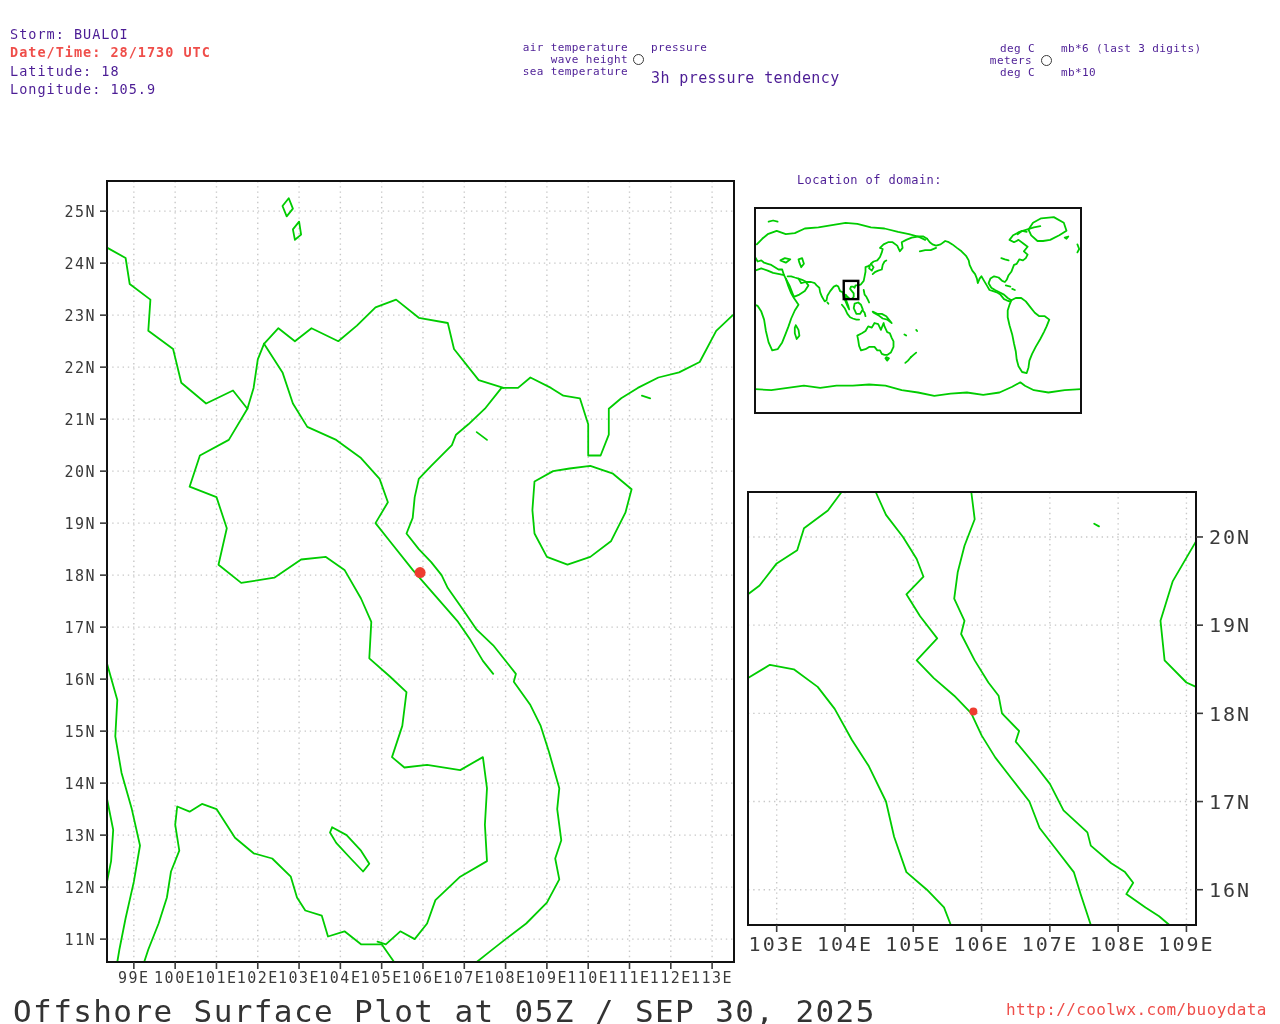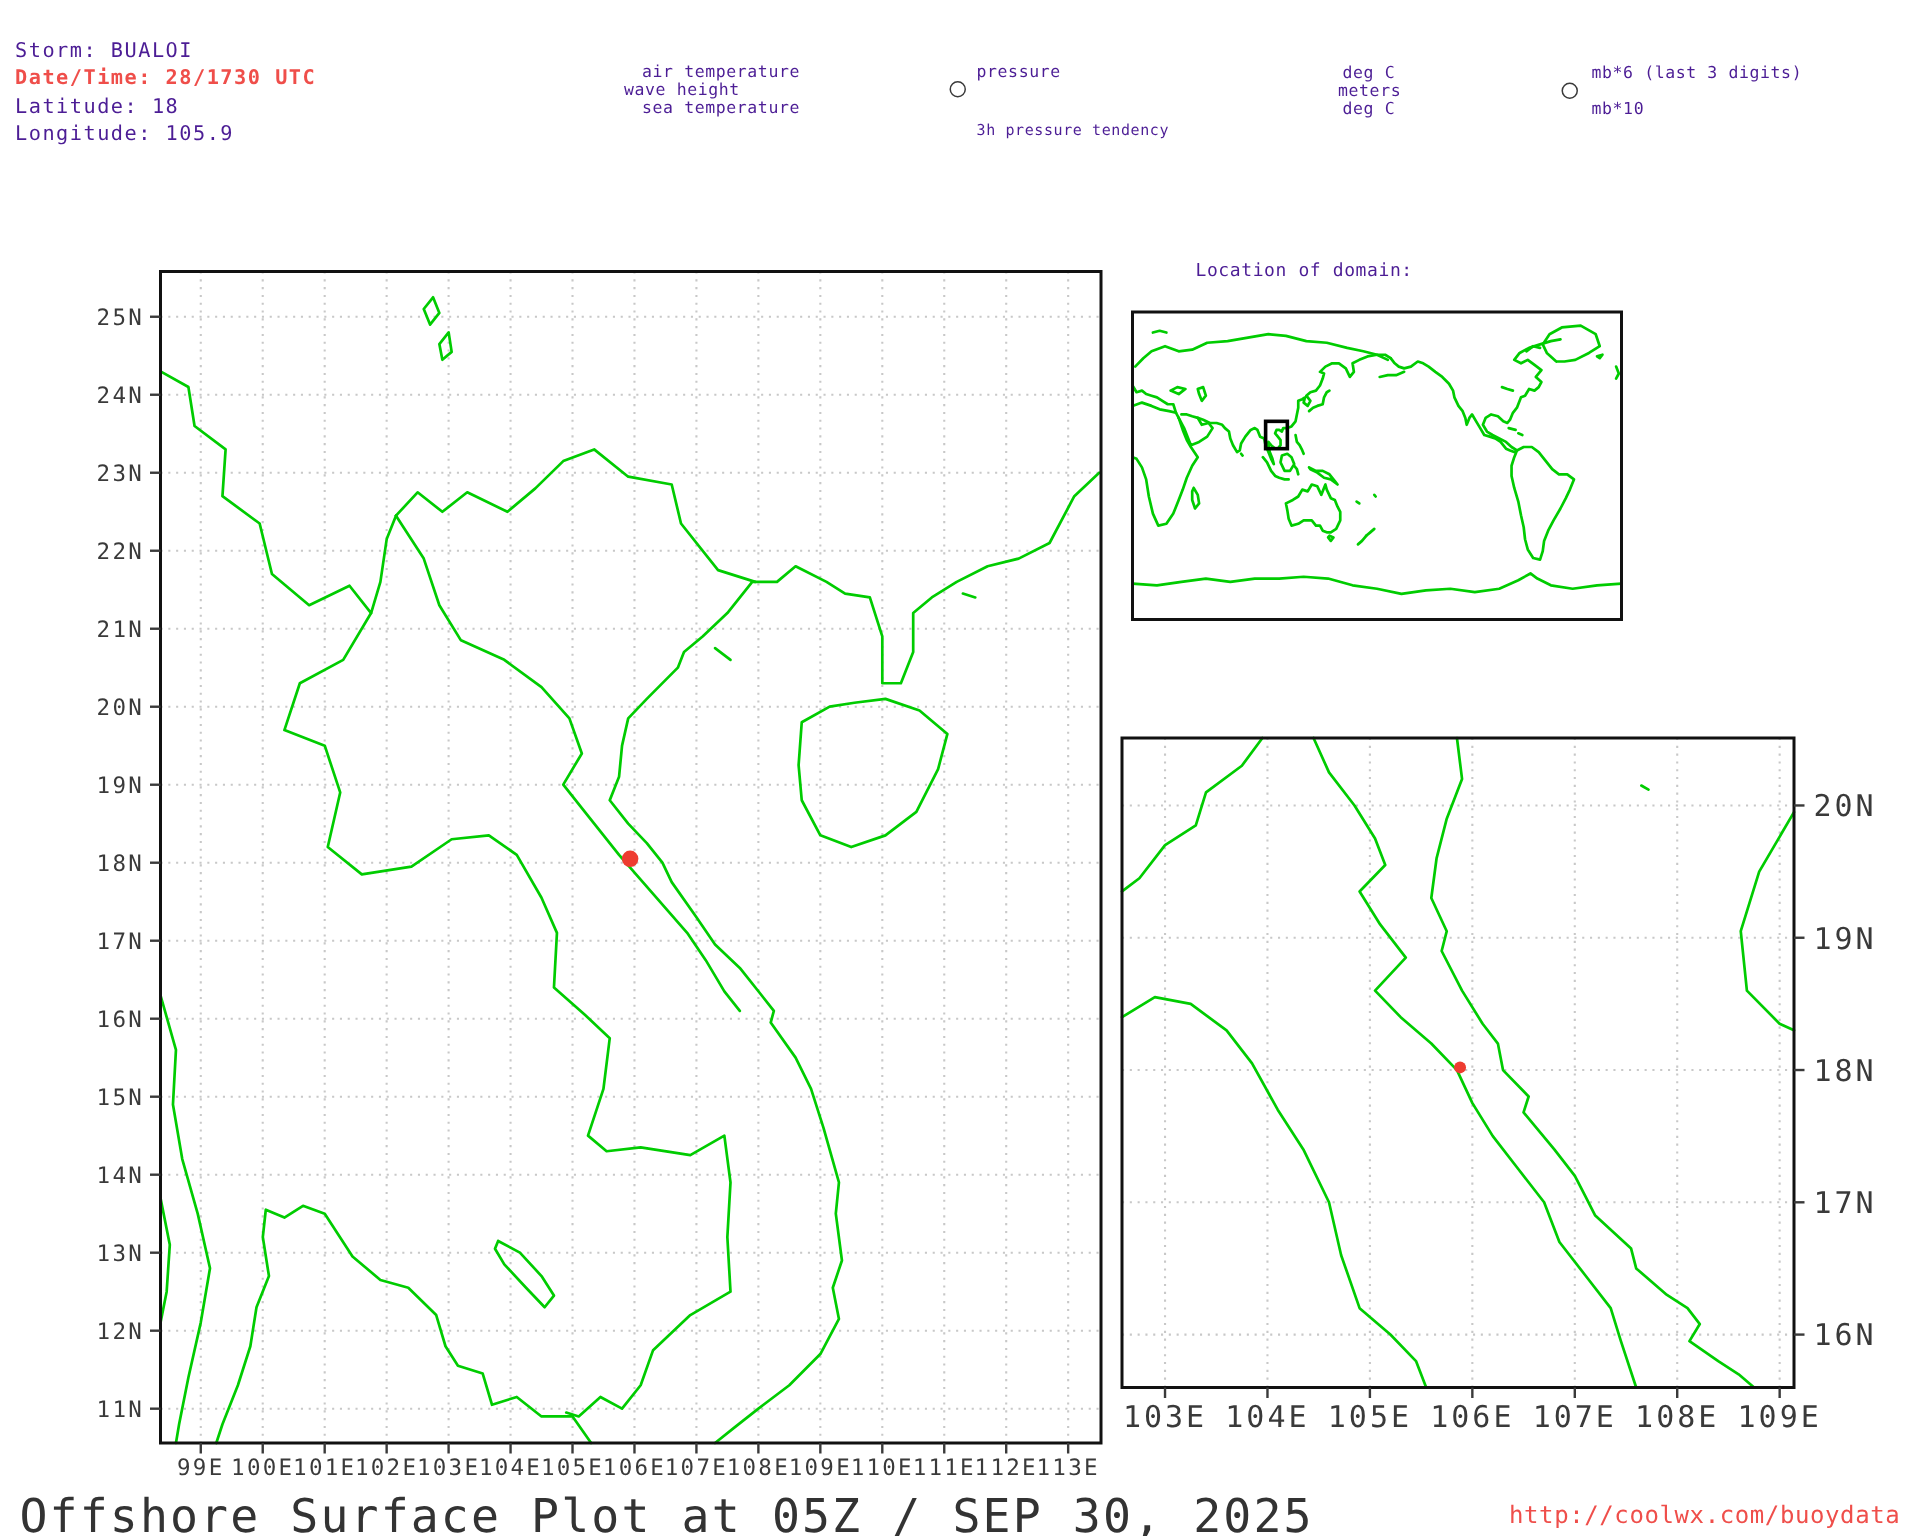--- a/index.html
+++ b/index.html
@@ -1,41 +1,41 @@
 <!DOCTYPE html>
 <html><head>
 <meta charset="utf-8">
 <style>
   html,body{margin:0;padding:0;background:#fff;}
   #page{position:relative;width:1280px;height:1024px;overflow:hidden;background:#ffffff;
         font-family:"DejaVu Sans Mono",monospace;}
   .t{position:absolute;white-space:pre;color:#4c1d95;line-height:1.25;}
   .red{color:#ef4e4a;}
   .b{font-weight:bold;}
-  .ra{text-align:left;}
+  .ra{text-align:right;}
   svg{position:absolute;overflow:visible;}
   .circ{position:absolute;width:9px;height:9px;border:1.4px solid #3a3a3a;border-radius:50%;background:#fff;}
 </style>
 </head>
 <body>
 
 <div id="page">
 
   <div class="t" style="left:10px;top:26px;font-size:13.5px;letter-spacing:1px">Storm: BUALOI</div>
   <div class="t red b" style="left:10px;top:44px;font-size:13.5px;letter-spacing:1px">Date/Time: 28/1730 UTC</div>
   <div class="t" style="left:10px;top:63px;font-size:13.5px;letter-spacing:1px">Latitude: 18</div>
   <div class="t" style="left:10px;top:81px;font-size:13.5px;letter-spacing:1px">Longitude: 105.9</div>
 
 
   <div class="t ra" style="left:428px;top:41px;width:200px;font-size:11px;letter-spacing:0.4px">air temperature</div>
-  <div class="t ra" style="left:416px;top:53px;width:200px;font-size:11px;letter-spacing:0.4px">wave height</div>
+  <div class="t ra" style="left:428px;top:53px;width:200px;font-size:11px;letter-spacing:0.4px">wave height</div>
   <div class="t ra" style="left:428px;top:65px;width:200px;font-size:11px;letter-spacing:0.4px">sea temperature</div>
   <div class="circ" style="left:633px;top:54px"></div>
   <div class="t" style="left:651px;top:41px;font-size:11px;letter-spacing:0.4px">pressure</div>
-  <div class="t" style="left:651px;top:82px;font-size:10px;letter-spacing:0.4px">3h pressure tendency</div>
+  <div class="t" style="left:651px;top:69px;font-size:15px;letter-spacing:0.4px">3h pressure tendency</div>
 
   <div class="t ra" style="left:895px;top:42px;width:140px;font-size:11px;letter-spacing:0.4px">deg C</div>
   <div class="t ra" style="left:892px;top:54px;width:140px;font-size:11px;letter-spacing:0.4px">meters</div>
   <div class="t ra" style="left:895px;top:66px;width:140px;font-size:11px;letter-spacing:0.4px">deg C</div>
   <div class="circ" style="left:1041px;top:55px"></div>
   <div class="t" style="left:1061px;top:42px;font-size:11px;letter-spacing:0.4px">mb*6 (last 3 digits)</div>
   <div class="t" style="left:1061px;top:66px;font-size:11px;letter-spacing:0.4px">mb*10</div>
 
 
   <div class="t" style="left:797px;top:173px;font-size:12px;letter-spacing:0.4px">Location of domain:</div>

